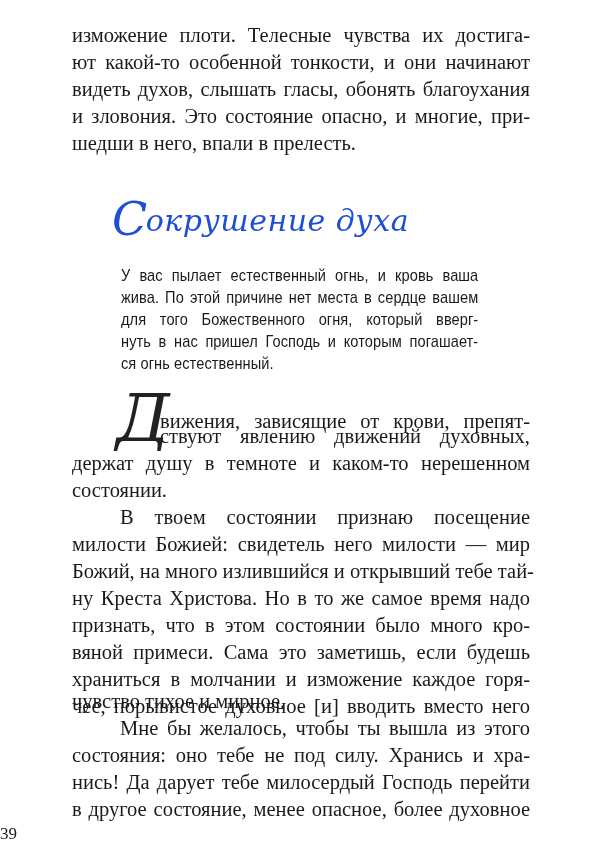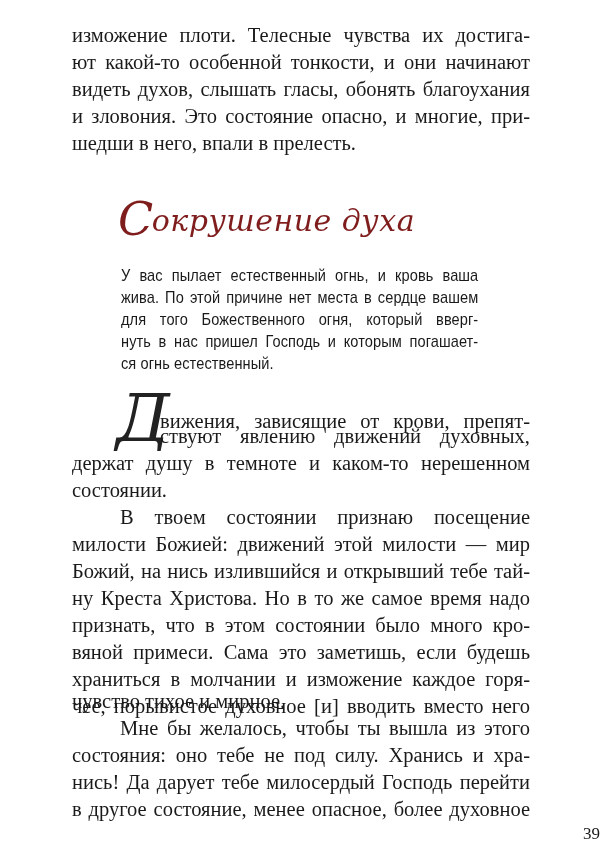--- a/index.html
+++ b/index.html
@@ -3,24 +3,24 @@
 <meta charset="utf-8">
 <style>
   html, body { margin: 0; padding: 0; background: #ffffff; }
   body { width: 600px; height: 864px; position: relative; overflow: hidden; color: #1a1a1a; }
   .page { position: absolute; left: 0; top: 0; width: 600px; height: 864px; }
   .line { position: absolute; white-space: nowrap; font-family: Liberation Serif, serif; }
   .body-line { font-size: 20.5px; left: 72px; width: 458px; text-align: justify; text-align-last: justify; }
   .body-line.last { text-align-last: left; }
   .quote-line { font-family: "Liberation Sans", "DejaVu Sans", sans-serif; font-size: 16.2px; left: 121px; width: 357px; text-align: justify; text-align-last: justify; transform: scaleX(0.9); transform-origin: left; width: 397px; letter-spacing: 0.1px; }
   .quote-line.last { text-align-last: left; }
-  .heading { position: absolute; left: 118px; top: 196px; font-family: "DejaVu Serif", "Liberation Serif", serif; font-style: italic; font-size: 30px; color: #7f1d1d; letter-spacing: 0.5px; }
+  .heading { position: absolute; left: 112px; top: 196px; font-family: "DejaVu Serif", "Liberation Serif", serif; font-style: italic; font-size: 30px; color: #1d4ed8; letter-spacing: 0.5px; }
   .heading-cap { font-size: 46px; line-height: 1; vertical-align: -4px; margin-right: -2px; }
   .dropcap { position: absolute; left: 116px; top: 386px; font-family: "DejaVu Serif", "Liberation Serif", serif; font-style: italic; font-size: 66px; line-height: 1; color: #222; }
-  .page-number { position: absolute; left: 0; width: 600px; top: 824px; text-align: right; font-family: "Liberation Serif", serif; font-size: 17px; }
+  .page-number { position: absolute; left: 0; width: 600px; top: 824px; text-align: left; font-family: "Liberation Serif", serif; font-size: 17px; }
 </style>
 </head>
 <body>
 
 <div class="page">
 
   <div class="line body-line" style="top:24px">изможение плоти. Телесные чувства их достига-</div>
   <div class="line body-line" style="top:51px">ют какой-то особенной тонкости, и они начинают</div>
   <div class="line body-line" style="top:78px">видеть духов, слышать гласы, обонять благоухания</div>
   <div class="line body-line" style="top:105px">и зловония. Это состояние опасно, и многие, при-</div>
@@ -37,22 +37,22 @@
   <div class="line quote-line last" style="top:354px">ся огнь естественный.</div>
 
   <div class="dropcap">Д</div>
 
   <div class="line body-line" style="top:410px; left:160px; width:370px">вижения, зависящие от крови, препят-</div>
   <div class="line body-line" style="top:452px">держат душу в темноте и каком-то нерешенном</div>
   <div class="line body-line" style="top:425px; left:160px; width:370px">ствуют явлению движений духовных,</div>
   <div class="line body-line last" style="top:479px">состоянии.</div>
 
   <div class="line body-line" style="top:506px; left:120px; width:410px">В твоем состоянии признаю посещение</div>
-  <div class="line body-line" style="top:533px">милости Божией: движений этой милости — мир</div>
-  <div class="line body-line" style="top:560px">Божий, на нись излившийся и открывший тебе тай-</div>
+  <div class="line body-line" style="top:533px">милости Божией: свидетель него милости — мир</div>
+  <div class="line body-line" style="top:560px">Божий, на много излившийся и открывший тебе тай-</div>
   <div class="line body-line" style="top:614px">признать, что в этом состоянии было много кро-</div>
   <div class="line body-line" style="top:587px">ну Креста Христова. Но в то же самое время надо</div>
   <div class="line body-line" style="top:641px">вяной примеси. Сама это заметишь, если будешь</div>
   <div class="line body-line" style="top:668px">храниться в молчании и изможение каждое горя-</div>
   <div class="line body-line" style="top:695px">чее, порывистое духовное [и] вводить вместо него</div>
   <div class="line body-line last" style="top:722px; top:690px">чувство тихое и мирное.</div>
 
   <div class="line body-line" style="top:717px; left:120px; width:410px">Мне бы желалось, чтобы ты вышла из этого</div>
   <div class="line body-line" style="top:744px">состояния: оно тебе не под силу. Хранись и хра-</div>
   <div class="line body-line" style="top:798px">в другое состояние, менее опасное, более духовное</div>

